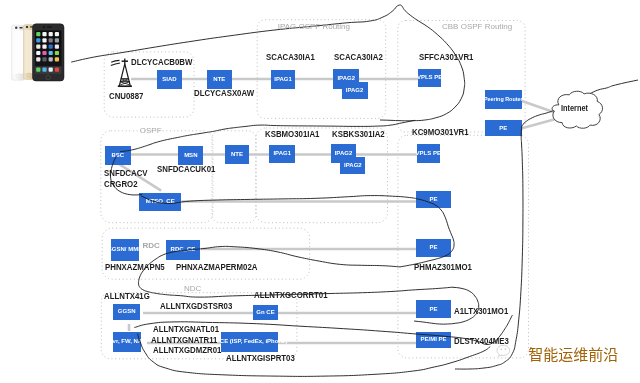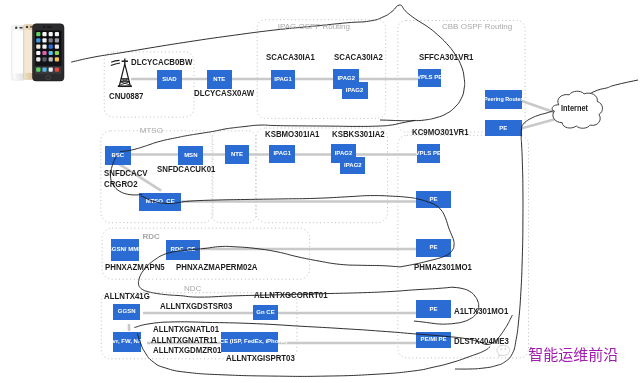--- a/index.html
+++ b/index.html
@@ -8,21 +8,21 @@
 svg.layer{position:absolute;left:0;top:0;width:640px;height:383px;}
 #links{z-index:1}
 #nodes{position:absolute;left:0;top:0;width:640px;height:383px;z-index:2}
 #flows{z-index:3;pointer-events:none}
 #texts{position:absolute;left:0;top:0;width:640px;height:383px;z-index:4}
 .node{position:absolute;background:#2b6cd4;color:#ffffff;display:flex;align-items:center;justify-content:center;
   text-align:center;font-size:6px;font-weight:700;line-height:1.25;letter-spacing:0;}
 .nlabel{position:absolute;color:#1d1d1d;font-weight:700;white-space:nowrap;font-size:9.8px;
   transform:scaleX(0.80);transform-origin:left top;}
 .zlabel{position:absolute;color:#a8a8a8;white-space:nowrap;font-size:8px;}
-#wm{position:absolute;left:528.2px;top:343.1px;color:#a21caf;font-size:15px;white-space:nowrap;
+#wm{position:absolute;left:528.2px;top:343.1px;color:#a16207;font-size:15px;white-space:nowrap;
   font-family:"Noto Sans CJK SC","DejaVu Sans",sans-serif;z-index:6;}
 #wmicon{position:absolute;left:496px;top:344px;z-index:6;}
 #phone{position:absolute;left:11px;top:23px;width:54px;height:60px;z-index:5;}
 #art{z-index:3;}
 #cloudlabel{position:absolute;left:561.4px;top:103.3px;font-size:9px;font-weight:700;color:#1b1b1b;z-index:5;transform:scaleX(0.82);transform-origin:left top;}
 </style>
 </head>
 <body>
 
 <div id="stage">
@@ -83,22 +83,22 @@
       <path d="M400,266.9 C395.6,266.6 392.1,266.1 382.5,265.7 C372.9,265.3 371.9,265.6 361.4,265.3 C350.8,265.0 350.9,265.4 340.3,264.4 C329.8,263.3 329.8,263.0 319.2,261.1 C308.6,259.2 308.7,259.2 298.1,256.9 C287.6,254.6 287.6,253.9 277.0,251.8 C266.4,249.7 266.4,249.8 255.9,248.5 C245.4,247.2 243.8,247.3 234.8,246.8 C225.8,246.3 227.4,246.2 220.0,246.6 C212.6,247.0 212.5,247.6 205.0,248.4 C197.5,249.2 196.6,249.2 190.0,249.8 C183.4,250.4 181.6,250.6 178.8,250.9" fill="none" stroke="#1a1a1a" stroke-width="0.9"></path>
       <path d="M178.8,250.9 C176.5,251.4 173.6,251.7 169.4,252.8 C165.2,253.9 165.2,253.9 161.9,255.4 C158.6,256.9 158.8,257.1 156.2,258.8 C153.6,260.5 153.9,260.2 151.6,262.1 C149.3,264.0 149.0,264.0 146.9,266.2 C144.8,268.4 144.8,268.5 143.1,270.9 C141.4,273.2 141.4,273.2 140.3,275.6 C139.2,278.0 139.2,278.2 138.8,280.3 C138.4,282.4 138.3,282.4 138.6,284.1 C138.8,285.8 138.8,285.8 139.8,287.2 C140.9,288.6 140.8,288.6 142.8,289.7 C144.8,290.8 144.5,290.7 147.8,291.6 C151.2,292.5 151.3,292.6 156.2,293.4 C161.1,294.2 161.4,294.2 167.5,294.8 C173.6,295.4 172.5,295.1 180.6,295.7 C188.7,296.3 187.0,297.1 200.0,297.1 C213.0,297.2 216.2,296.4 232.5,295.9 C248.8,295.4 248.8,295.5 265.0,295.1 C281.2,294.7 281.2,294.7 297.5,294.3 C313.8,293.9 313.8,293.9 330.0,293.5 C346.2,293.1 347.3,293.2 362.5,292.7 C377.7,292.2 377.7,292.2 390.9,291.5 C404.1,290.8 404.1,290.5 415.3,289.8 C426.5,289.1 426.4,289.2 435.6,288.6 C444.8,288.0 447.9,287.6 452.0,287.2" fill="none" stroke="#1a1a1a" stroke-width="0.9"></path>
       <path d="M452,287.2 C454.5,287.5 457.6,287.4 462.1,288.5 C466.6,289.6 466.7,289.6 469.9,291.5 C473.1,293.4 472.9,293.6 474.8,296.0 C476.8,298.4 476.7,298.5 477.7,301.0 C478.7,303.5 478.7,303.5 478.7,306.0 C478.7,308.5 478.7,308.6 477.7,311.0 C476.7,313.4 476.8,313.5 474.8,315.5 C472.9,317.5 472.8,317.4 469.9,319.0 C467.0,320.6 466.8,320.7 463.1,321.8 C459.4,322.9 459.1,322.8 455.2,323.3 C451.3,323.9 451.3,323.8 447.4,324.0 C443.5,324.2 443.5,324.2 439.6,324.0 C435.7,323.8 435.6,323.7 431.7,323.2 C427.8,322.7 428.3,322.7 423.9,322.1 C419.5,321.6 416.5,321.3 414.0,321.0" fill="none" stroke="#1a1a1a" stroke-width="0.9"></path>
       <path d="M134.4,327.5 C138.3,326.6 139.8,325.1 150.0,323.7 C160.2,322.3 159.4,322.2 175.0,321.9 C190.6,321.6 192.2,322.1 212.5,322.5 C232.8,322.9 234.3,322.8 256.2,323.7 C278.1,324.6 278.1,324.9 300.0,326.2 C321.9,327.4 323.5,327.4 343.8,328.7 C364.1,329.9 364.0,329.9 381.2,331.2 C398.4,332.4 396.9,332.4 412.5,333.7 C428.1,334.9 430.7,335.0 443.8,336.2 C456.9,337.4 456.4,337.2 465.0,338.5 C473.6,339.8 472.5,340.0 478.0,341.5 C483.5,343.0 482.9,344.5 487.0,344.5 C491.1,344.5 491.8,343.2 494.6,341.6 C497.4,340.0 496.4,340.1 498.2,338.1 C500.0,336.1 500.0,335.9 501.7,333.6 C503.4,331.3 503.3,331.2 504.9,328.8 C506.4,326.4 506.6,326.2 507.9,323.9 C509.2,321.5 509.1,321.6 510.2,319.4 C511.3,317.2 511.8,316.1 512.4,315.0" fill="none" stroke="#1a1a1a" stroke-width="0.9"></path>
       <path d="M137.5,333.7 C138.3,336.1 138.7,338.4 140.6,343.1 C142.5,347.8 141.9,347.7 145.0,352.4 C148.1,357.1 147.9,357.9 153.1,361.8 C158.2,365.7 157.0,365.4 165.6,368.0 C174.2,370.6 172.7,370.7 187.5,372.4 C202.3,374.1 203.1,374.0 225.0,374.9 C246.9,375.8 250.0,375.8 275.0,376.1 C300.0,376.4 300.0,376.6 325.0,376.1 C350.0,375.7 353.1,375.6 375.0,374.3 C396.9,373.1 397.7,372.9 412.5,371.1 C427.3,369.3 424.3,369.1 434.2,367.0 C444.1,364.9 443.1,365.1 452.0,362.5 C460.9,359.9 461.7,359.4 469.7,356.5 C477.7,353.6 478.8,353.5 483.9,351.0 C489.0,348.5 488.6,347.6 490.2,346.5" fill="none" stroke="#1a1a1a" stroke-width="0.9"></path>
       <path d="M638,80.0 C632.4,81.2 623.1,83.0 615.4,85.0 C607.7,87.0 611.6,86.5 607.2,87.8 C602.8,89.1 602.5,88.4 597.8,90.1 C593.1,91.8 593.1,92.2 588.4,94.4 C583.7,96.6 583.8,96.7 579.1,99.0 C574.4,101.3 574.4,101.5 569.7,103.7 C565.0,105.9 564.4,106.2 560.3,107.9 C556.2,109.7 556.8,109.4 553.3,110.7 C549.8,112.0 549.7,112.0 546.2,113.1 C542.7,114.2 542.7,113.8 539.2,115.0 C535.7,116.2 535.4,116.2 532.2,117.8 C529.0,119.4 528.6,119.5 526.3,121.3 C523.9,123.0 524.0,123.0 522.8,124.8 C521.6,126.5 522.0,125.5 521.6,128.3 C521.2,131.1 521.2,131.8 521.2,136.0 C521.2,140.2 521.3,138.7 521.6,145.0 C521.9,151.3 522.0,150.3 522.3,161.2 C522.6,172.1 522.8,173.2 522.9,188.7 C523.0,204.1 523.0,205.8 522.9,223.0 C522.8,240.2 522.8,240.1 522.3,257.3 C521.8,274.5 521.8,276.2 520.9,291.7 C520.0,307.1 520.0,307.1 518.8,319.1 C517.6,331.1 517.7,331.1 516.1,339.7 C514.5,348.3 515.1,348.0 512.4,353.5 C509.6,359.0 509.3,358.6 505.1,361.7 C500.9,364.8 500.8,364.2 495.5,365.8 C490.2,367.4 490.4,367.2 484.0,368.0 C477.6,368.8 477.2,368.8 470.0,369.0 C462.8,369.2 458.8,369.0 455.0,369.0" fill="none" stroke="#1a1a1a" stroke-width="0.9"></path>
     </svg>
   <div id="texts">
       <div class="zlabel" style="left: 277.7px; top: 22px;">IPAG OSPF Routing</div>
       <div class="zlabel" style="left: 442px; top: 22px;">CBB OSPF Routing</div>
-      <div class="zlabel" style="left: 139.8px; top: 126.4px;">MTSO</div>
-      <div class="zlabel" style="left: 142.4px; top: 232px; font-weight: bold;">RDC</div>
+      <div class="zlabel" style="left: 139.8px; top: 126.4px;">OSPF</div>
+      <div class="zlabel" style="left: 142.4px; top: 241px; font-weight: bold;">RDC</div>
       <div class="zlabel" style="left: 184px; top: 283.5px;">NDC</div>
       <div class="nlabel" style="left: 130.5px; top: 56.2px;">DLCYCACB0BW</div>
       <div class="nlabel" style="left: 109.4px; top: 90.2px;">CNU0887</div>
       <div class="nlabel" style="left: 194.2px; top: 87.2px;">DLCYCASX0AW</div>
       <div class="nlabel" style="left: 266px; top: 50.8px;">SCACA30IA1</div>
       <div class="nlabel" style="left: 334.1px; top: 50.8px;">SCACA30IA2</div>
       <div class="nlabel" style="left: 418.9px; top: 51px;">SFFCA301VR1</div>
       <div class="nlabel" style="left: 104px; top: 166.8px;">SNFDCACV</div>
       <div class="nlabel" style="left: 104px; top: 178px;">CRGRO2</div>
       <div class="nlabel" style="left: 156.5px; top: 163px;">SNFDCACUK01</div>

